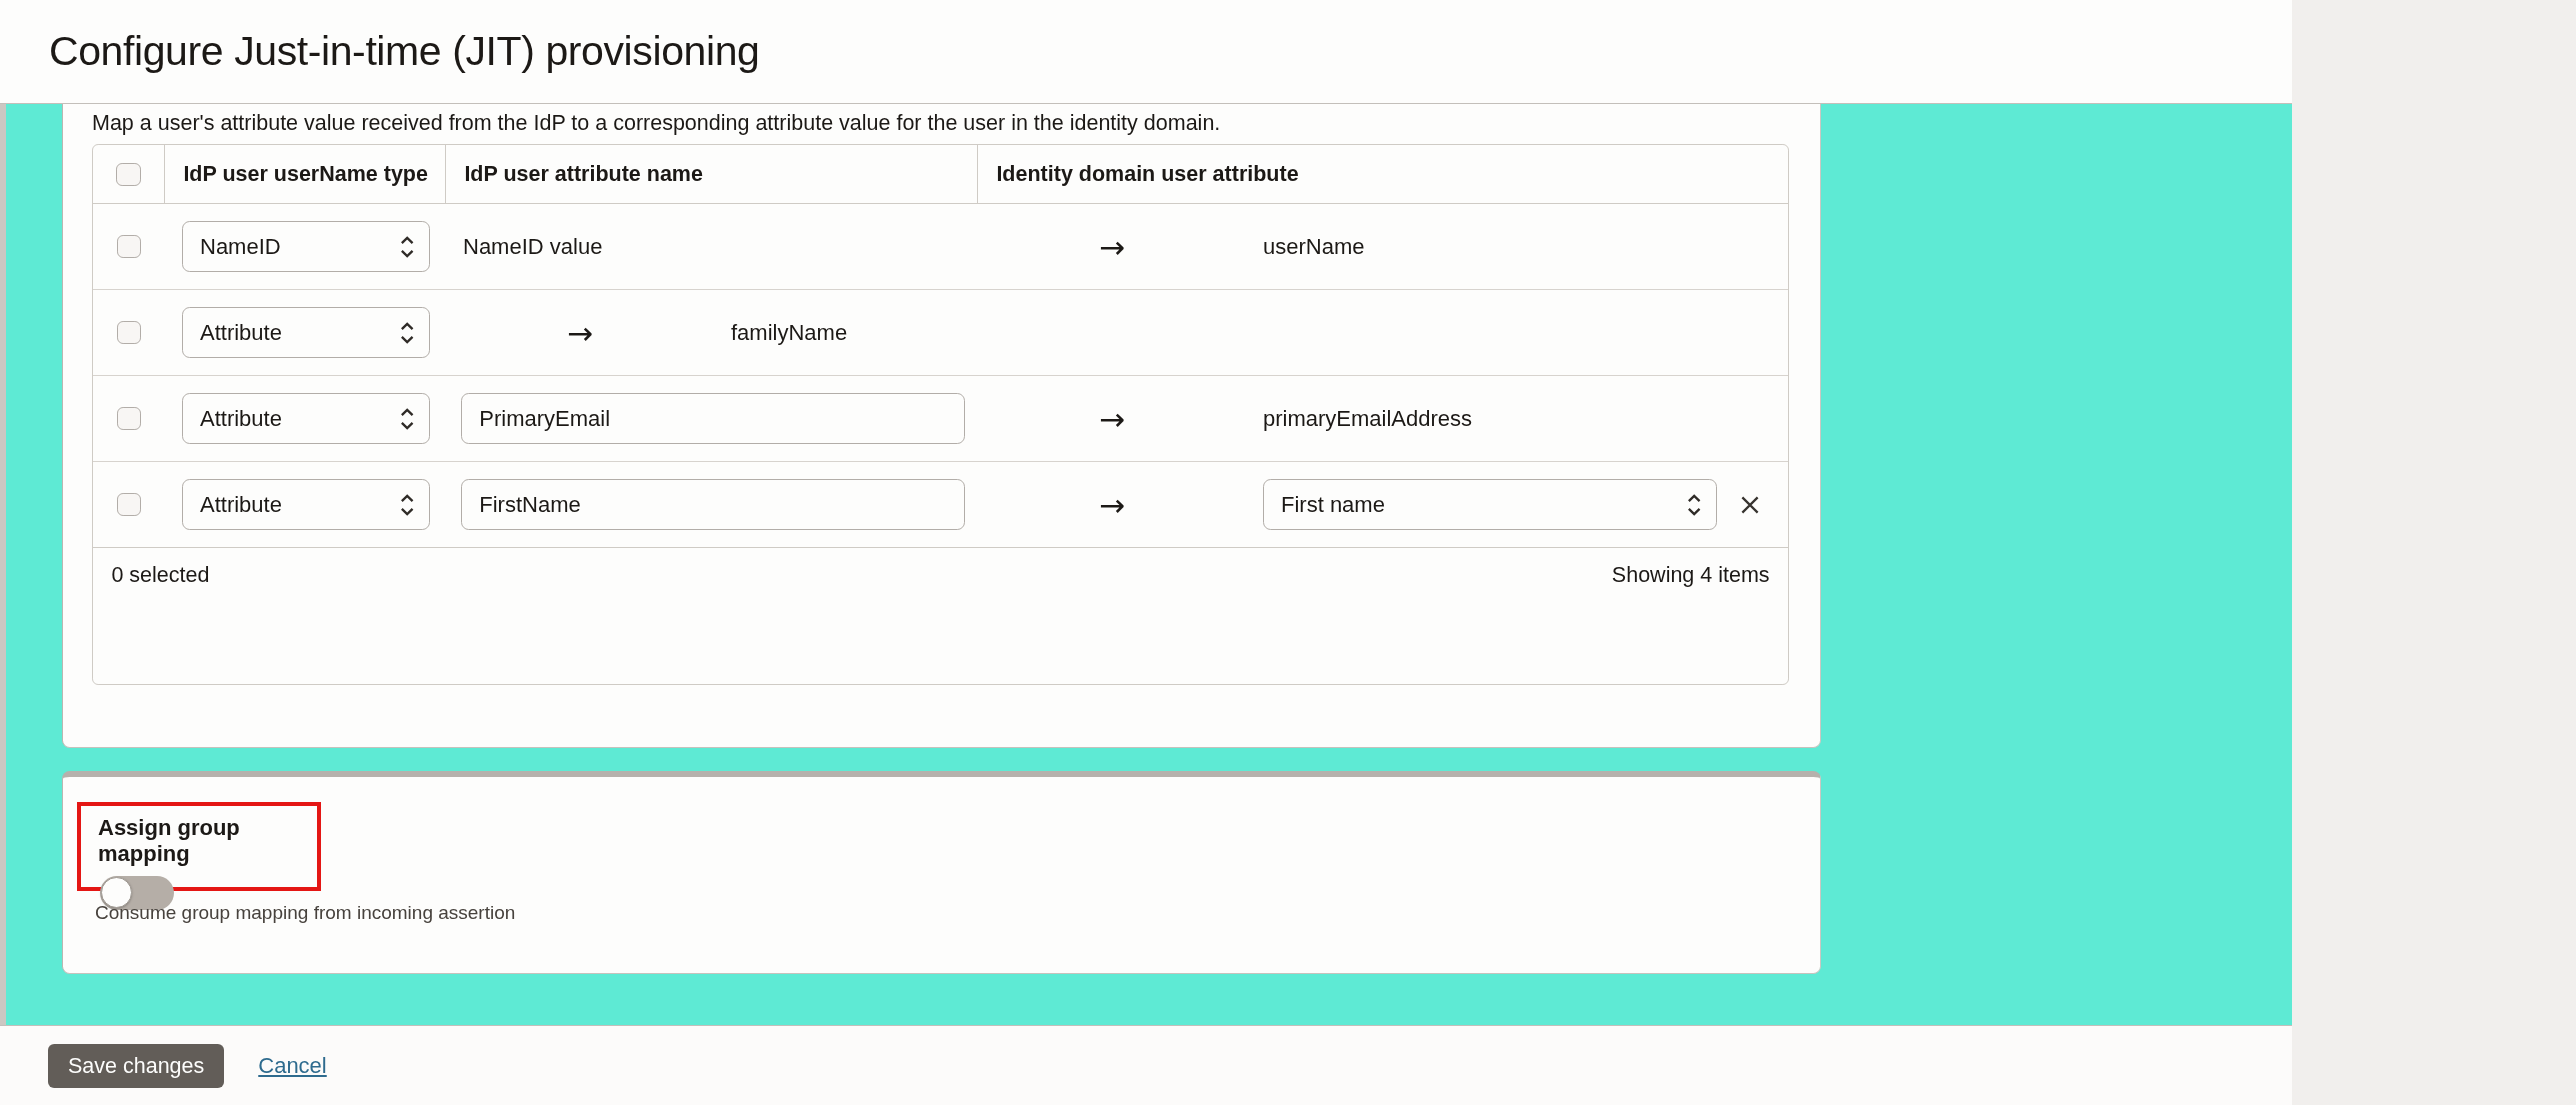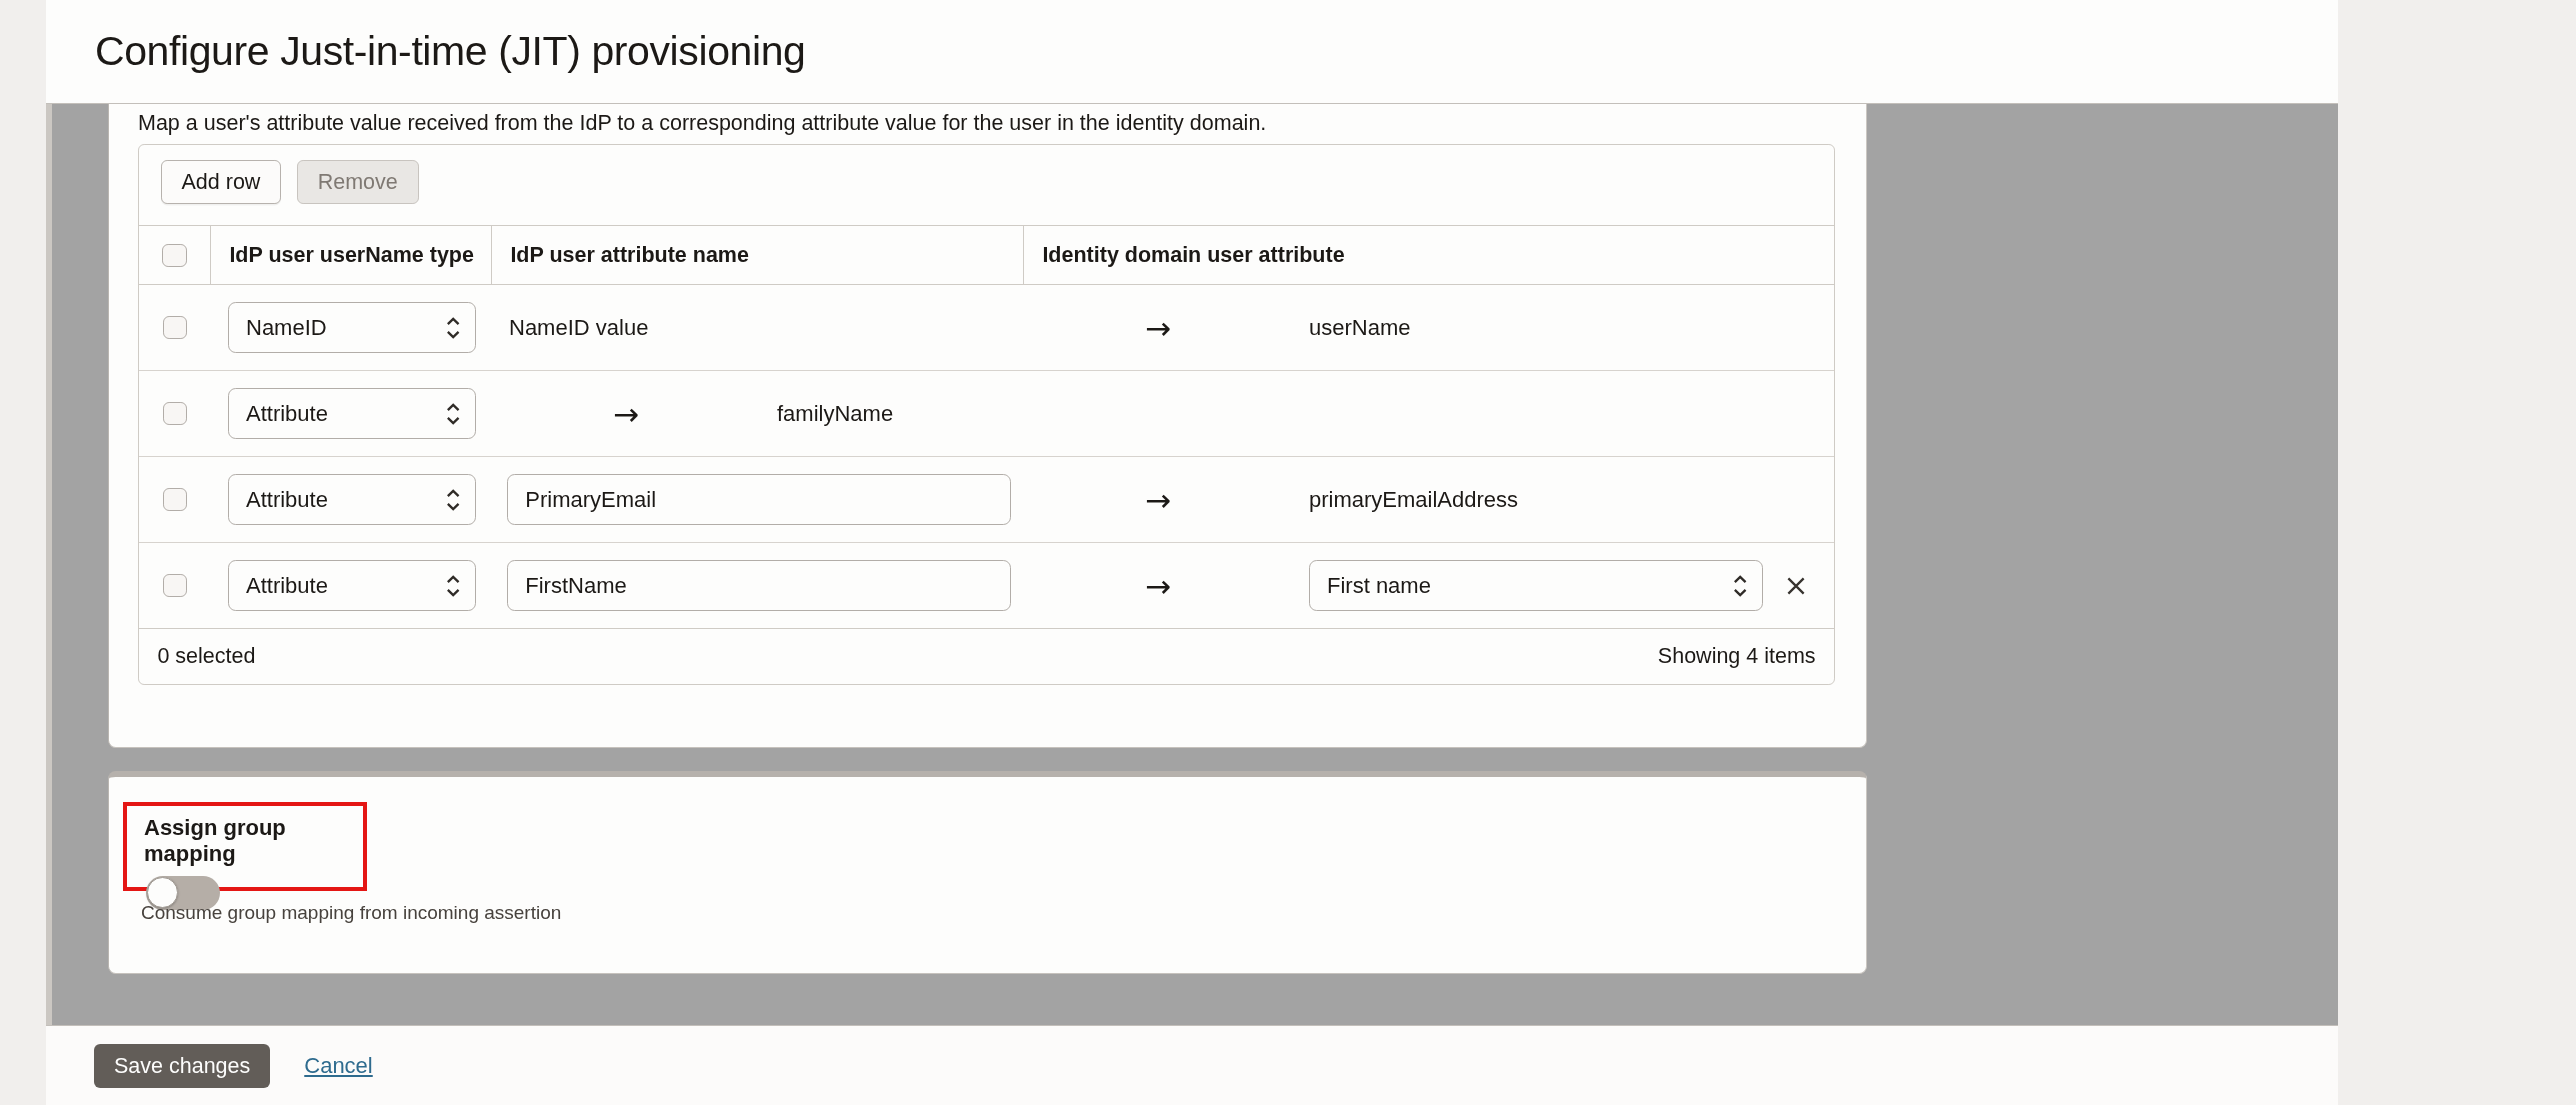--- a/index.html
+++ b/index.html
@@ -1,18 +1,18 @@
 <!DOCTYPE html>
 <html style="font-size:12.3px"><head>
 <meta charset="utf-8">
 <style>
   * { margin:0; padding:0; box-sizing:border-box; }
   html,body { width:2576px; height:1106px; }
   body { font-family:"Liberation Sans","DejaVu Sans",sans-serif; background:#f1efed; color:#1c1916; }
-  #screen { position:relative; width:2292px; height:1106px; overflow:hidden; background:#a3a3a3;margin-left:46px; }
+  #screen { position:relative; width:2292px; height:1106px; overflow:hidden; background:#5eead4; }
 
   
   .app-header { position:absolute; left:0; top:0; width:2576px; height:104px;
     background:#fdfdfc; border-bottom:1.5px solid #c3bfba; display:flex; align-items:center; }
   .app-header h1 { font-size:41px; font-weight:500; letter-spacing:-0.4px; color:#1c1916; margin-left:49px; }
 
   .left-edge { position:absolute; left:0; top:104px; width:6.1px; height:1001px; background:#cbc7c2; }
 
   
   .panel { position:absolute; left:62px; width:1759px; background:#fdfdfc;
@@ -92,24 +92,20 @@
     <h1>Configure Just-in-time (JIT) provisioning</h1>
   </header>
 
   <div class="left-edge"></div>
 
   <section class="panel panel-mapping">
     <p class="section-desc">Map a user's attribute value received from the IdP to a corresponding attribute value for the user in the identity domain.</p>
 
     <div class="tablebox">
 
-      <div class="toolbar">
-        <button class="btn">Add row</button>
-        <button class="btn disabled">Remove</button>
-      </div>
 
       <div class="thead">
         <div class="c0">
           <input type="checkbox" class="cbx" style="">
         </div>
         <div class="c1">IdP user userName type</div>
         <div class="c2">IdP user attribute name</div>
         <div class="c4">Identity domain user attribute</div>
       </div>
 

